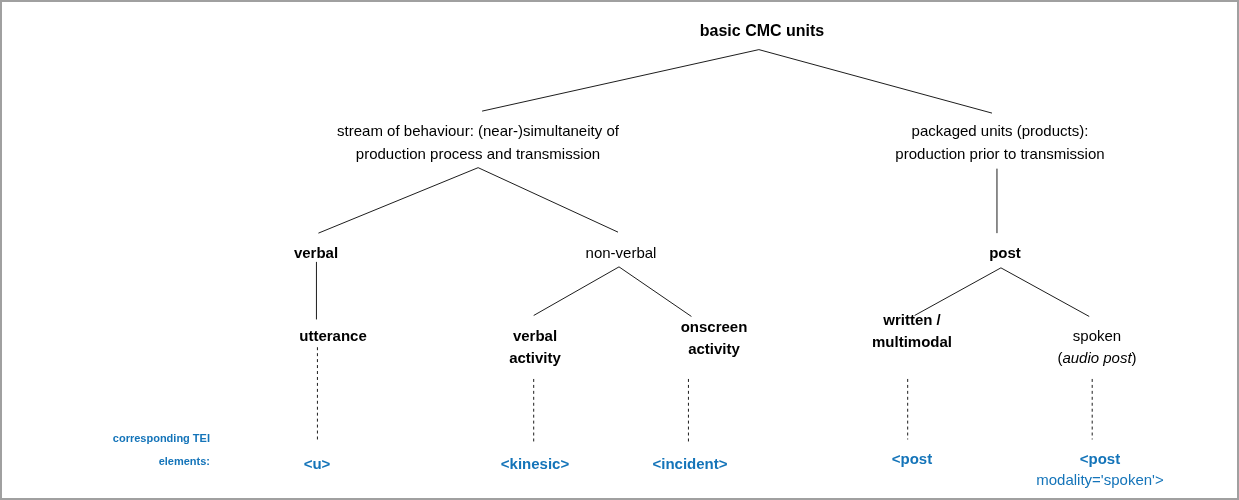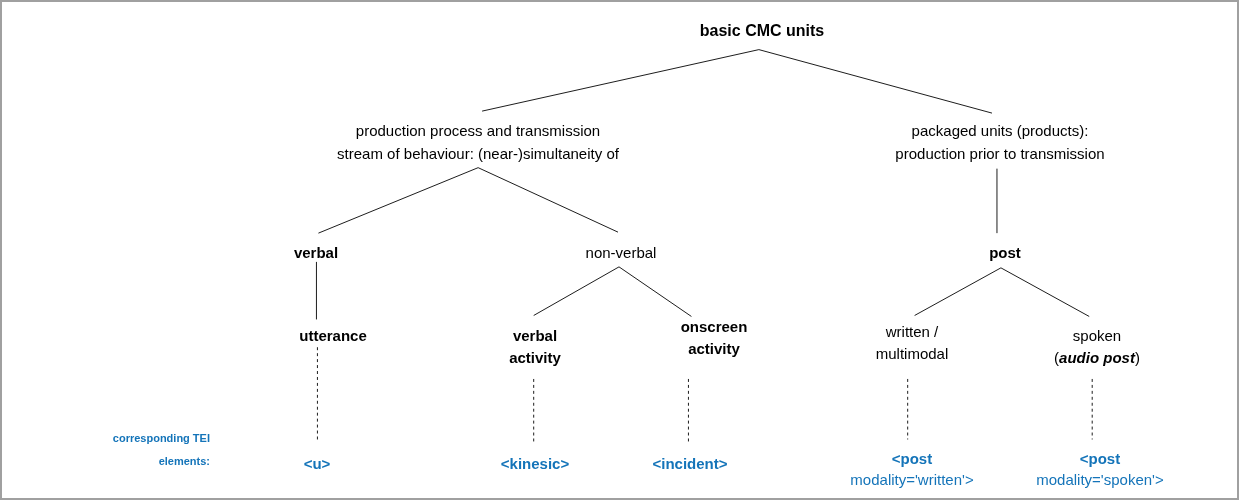--- a/index.html
+++ b/index.html
@@ -53,21 +53,21 @@
     font-weight: bold;
     font-size: 11px;
     line-height: 23px;
     white-space: nowrap;
   }
   .tei-two-line {
     line-height: 21px;
     font-weight: bold;
   }
   .tei-two-line .attr-line { font-weight: normal; }
-  .it { font-style: italic; font-weight: bold; }
+  .it { font-style: italic; }
   svg line { stroke: #1a1a1a; stroke-width: 1; }
   svg line.dashed { stroke-dasharray: 3 3; }
 </style>
 </head>
 <body>
 
 <div class="canvas" style="--tei-blue: #1474b9;">
 
   <svg class="lines-layer" viewBox="0 0 1239 500" aria-hidden="true">
 
@@ -90,22 +90,22 @@
     <line class="dashed" x1="315" y1="348" x2="315" y2="443"></line>
     <line class="dashed" x1="533" y1="380" x2="533" y2="443"></line>
     <line class="dashed" x1="689" y1="380" x2="689" y2="443"></line>
     <line class="dashed" x1="910" y1="380" x2="910" y2="441"></line>
     <line class="dashed" x1="1096" y1="380" x2="1096" y2="441"></line>
   </svg>
 
   <div class="node root-title" style="left:760px; top:18px;">basic CMC units</div>
 
   <div class="node two-line" style="left:476px; top:117px;">
+    <div>stream of behaviour: (near-)simultaneity of</div>
     <div>production process and transmission</div>
-    <div>stream of behaviour: (near-)simultaneity of</div>
   </div>
 
   <div class="node two-line" style="left:998px; top:117px;">
     <div>packaged units (products):</div>
     <div>production prior to transmission</div>
   </div>
 
   <div class="node" style="left:314px; top:240px;font-weight:bold;">verbal</div>
 
   <div class="node" style="left:619px; top:240px;">non-verbal</div>
@@ -117,21 +117,21 @@
   <div class="node bold" style="left:533px; top:323px;">
     <div>verbal</div>
     <div>activity</div>
   </div>
 
   <div class="node bold" style="left:690px; top:314px;margin-left:22px;">
     <div>onscreen</div>
     <div>activity</div>
   </div>
 
-  <div class="node" style="left:910px; top:319px;">
+  <div class="node" style="left:910px; top:307px;font-weight:bold;">
     <div>written /</div>
     <div>multimodal</div>
   </div>
 
   <div class="node" style="left:1095px; top:323px;">
     <div>spoken</div>
     <div><span>(</span><span class="it">audio post</span><span>)</span></div>
   </div>
 
   <div class="tei tei-caption">
@@ -140,21 +140,20 @@
   </div>
 
   <div class="node tei" style="left:315px; top:451px;">&lt;u&gt;</div>
 
   <div class="node tei" style="left:533px; top:451px;">&lt;kinesic&gt;</div>
 
   <div class="node tei" style="left:688px; top:451px;">&lt;incident&gt;</div>
 
   <div class="node tei tei-two-line" style="left:910px; top:446px;">
     <div>&lt;post</div>
-    <div class="attr-line">modality='written'&gt;</div>
   </div>
 
   <div class="node tei tei-two-line" style="left:1098px; top:446px;">
     <div>&lt;post</div>
     <div class="attr-line">modality='spoken'&gt;</div>
   </div>
 
 </div>
 
 </body></html>

